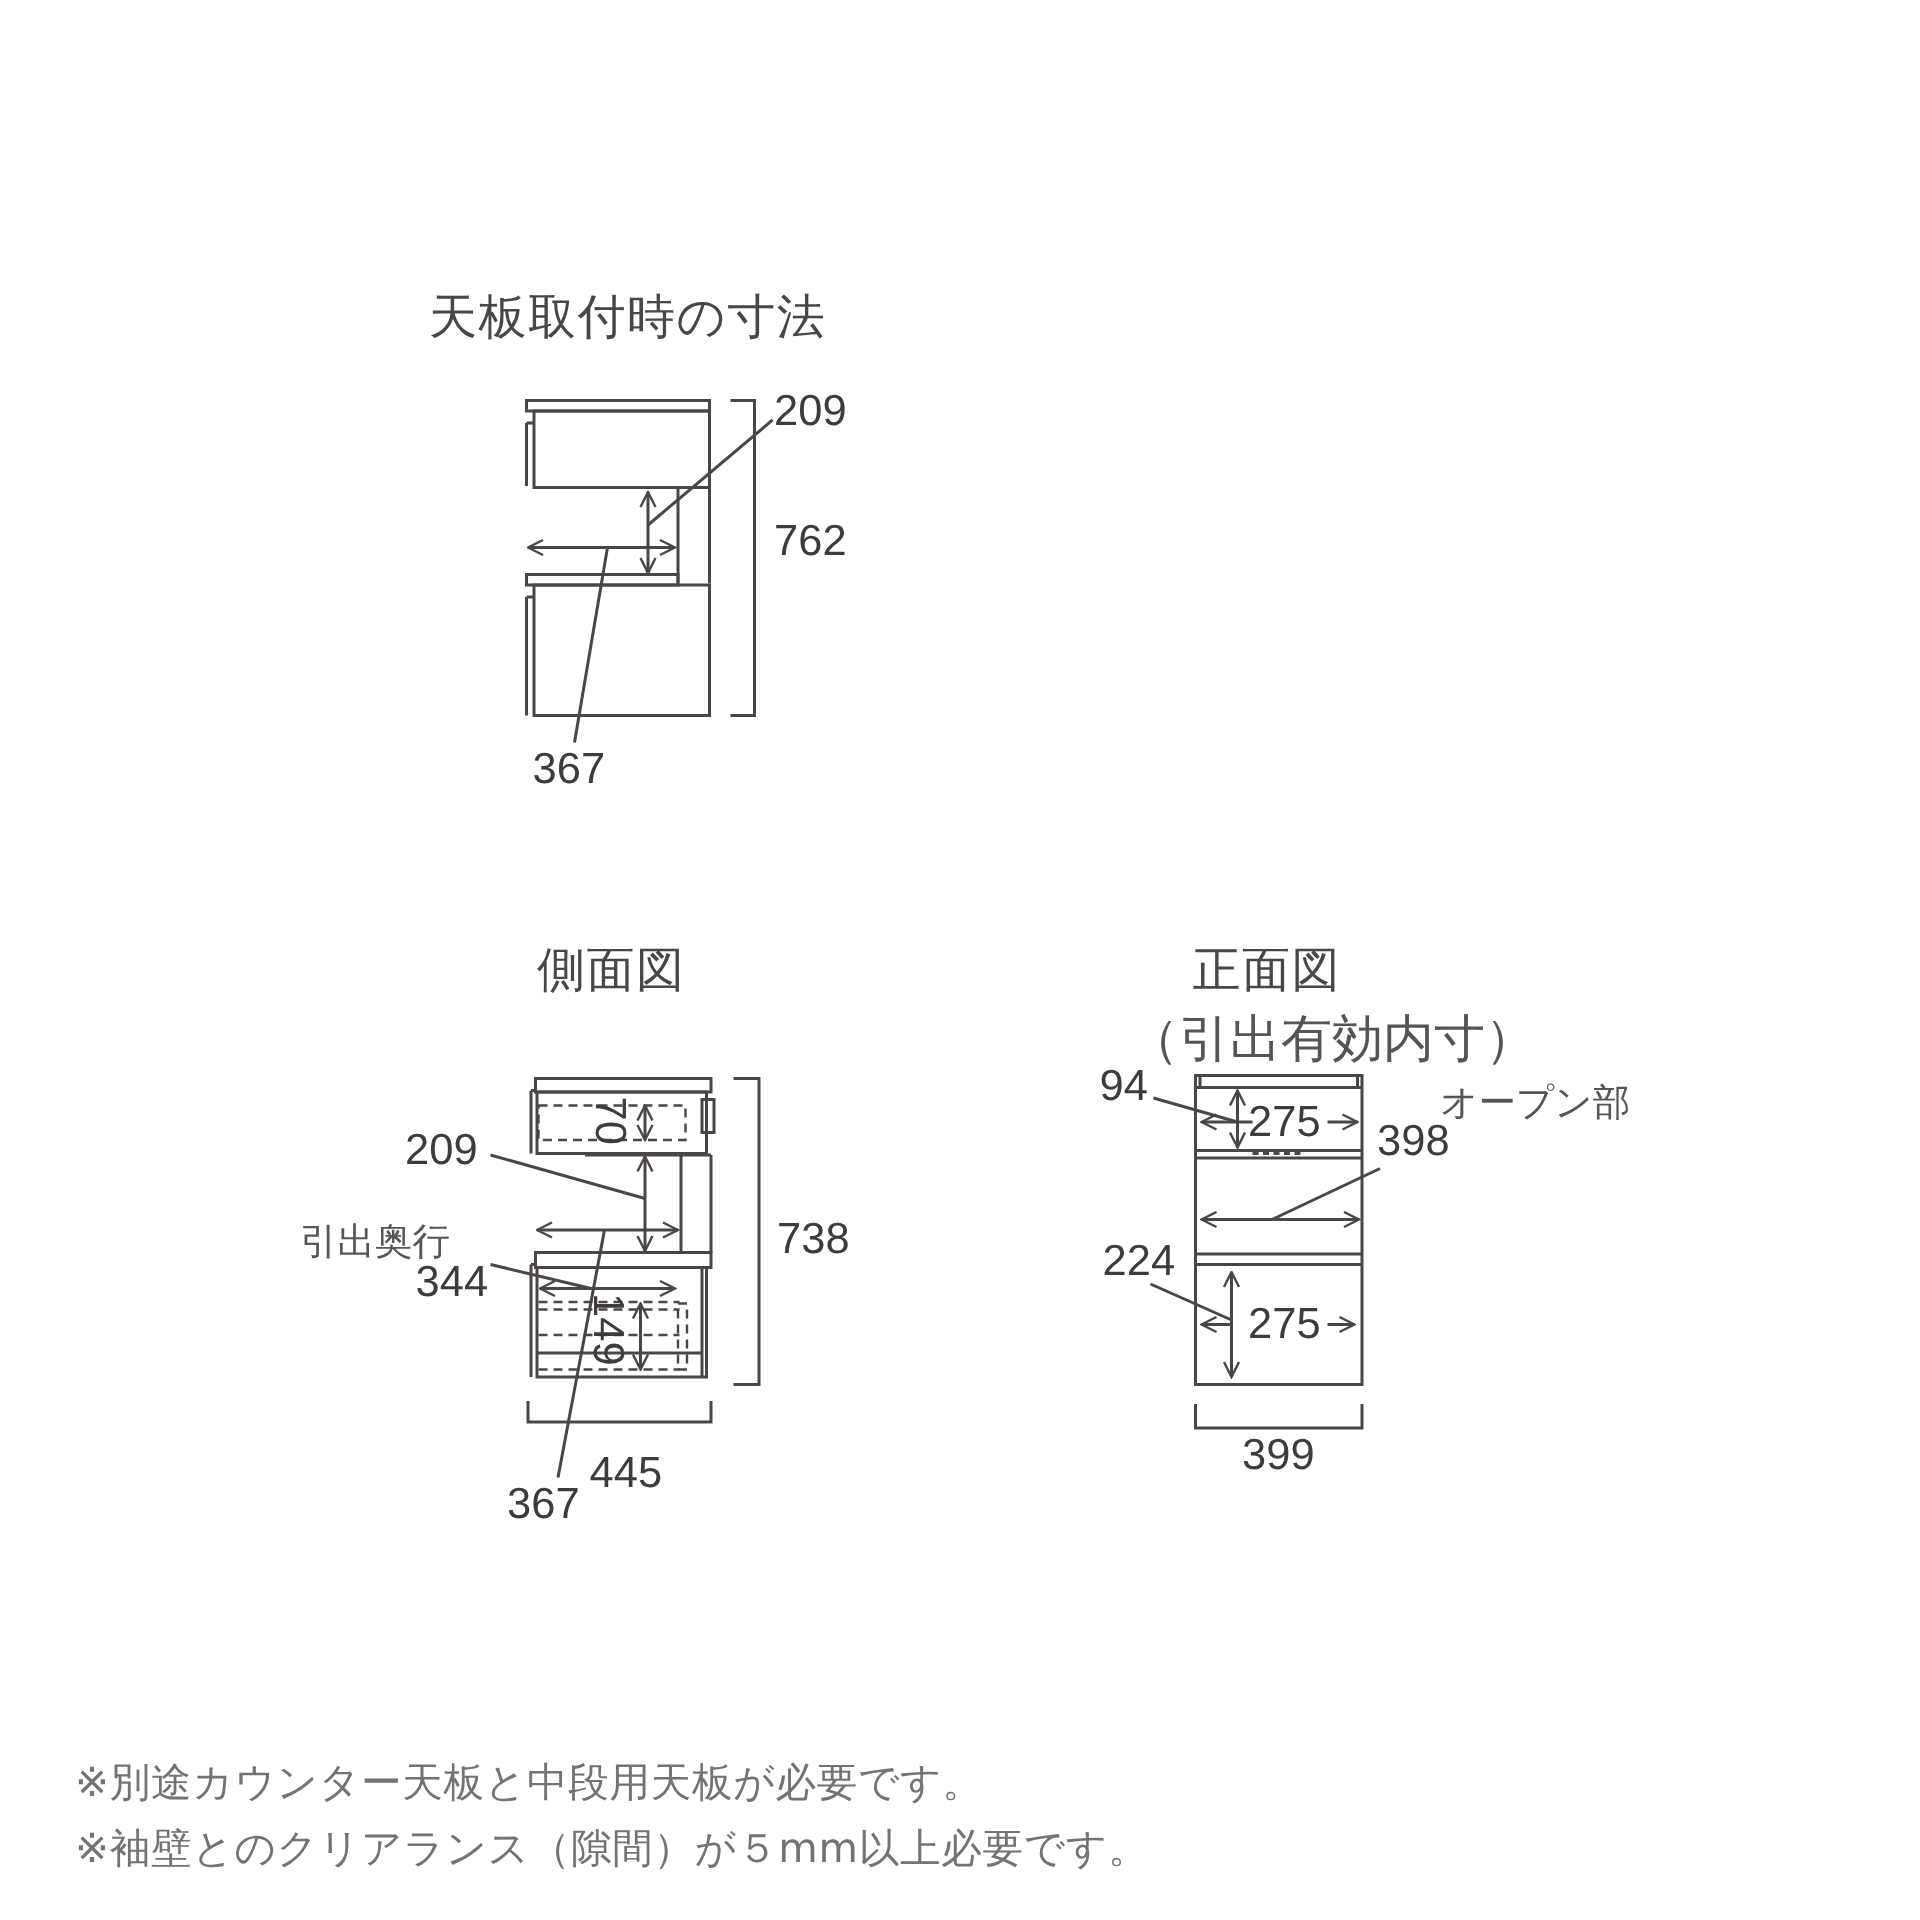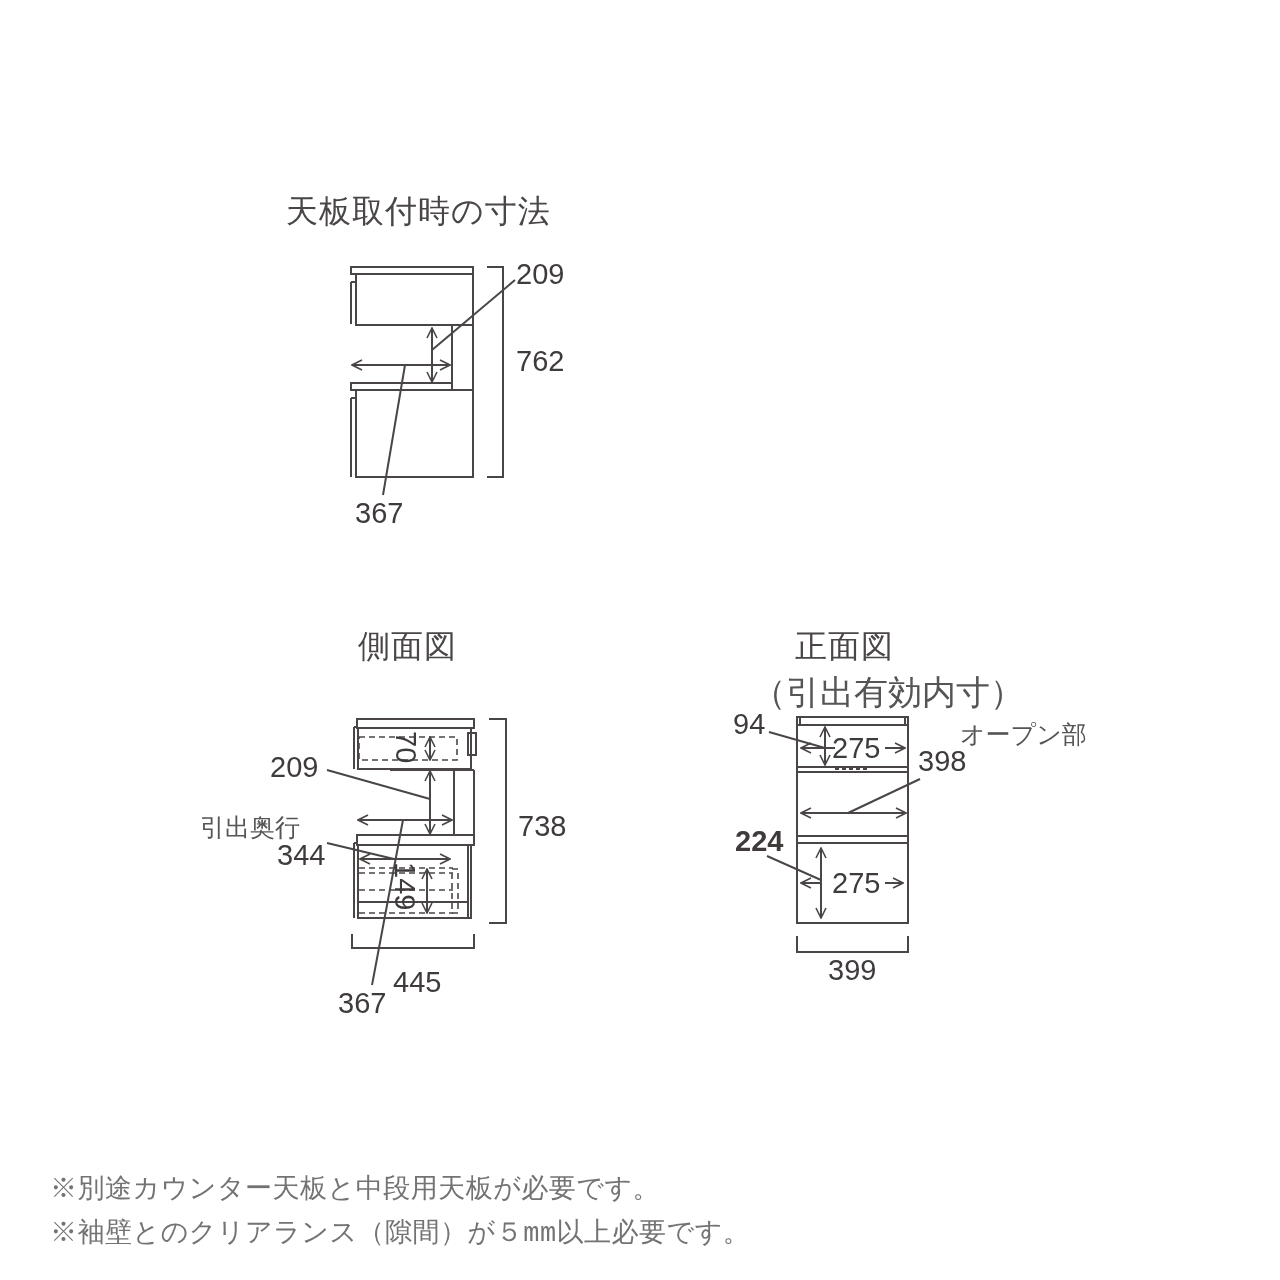--- a/index.html
+++ b/index.html
@@ -1,18 +1,18 @@
 <!DOCTYPE html>
 <html><head>
   <meta charset="utf-8">
   <style>
     html, body { margin:0; padding:0; background:#ffffff; }
     body { width:1280px; height:1280px; position:relative; overflow:hidden;
            font-family:"DejaVu Sans","Liberation Sans",sans-serif; color:#4a4646; }
-    .abs { position:absolute; white-space:nowrap;font-family:Liberation Mono, monospace; }
+    .abs { position:absolute; white-space:nowrap; }
     .title { font-size:32px; letter-spacing:1px; }
     .sub { font-size:34px; color:#555; }
     .num { font-size:29px; font-family:"Liberation Sans","DejaVu Sans",sans-serif; color:#3f3b3b; }
     .label { font-size:25px; color:#555; }
     .note { font-size:27px; color:#737373; letter-spacing:0.5px; }
     svg.draw { position:absolute; left:0; top:0; }
     svg.draw * { vector-effect:non-scaling-stroke; }
   </style>
 </head>
 <body>
@@ -109,18 +109,18 @@
 <div class="abs num" style="left:421px;top:862px;transform:rotate(90deg);transform-origin:left top;">149</div>
 <div class="abs num" style="left:393px;top:950px;margin-top:16px;">445</div>
 <div class="abs num" style="left:338px;top:987px;">367</div>
 
 <div class="abs title" style="left:795px;top:625px;">正面図</div>
 <div class="abs sub" style="left:752px;top:670px;">（引出有効内寸）</div>
 <div class="abs num" style="left:733px;top:708px;">94</div>
 <div class="abs num" style="left:832px;top:732px;">275</div>
 <div class="abs label" style="left:920px;top:718px;margin-left:40px;">オープン部</div>
 <div class="abs num" style="left:918px;top:745px;">398</div>
-<div class="abs num" style="left:735px;top:825px;font-weight:bold;">224</div>
+<div class="abs num" style="left:735px;top:825px;">224</div>
 <div class="abs num" style="left:832px;top:867px;">275</div>
 <div class="abs num" style="left:828px;top:954px;">399</div>
 
 <div class="abs note" style="left:50px;top:1170px;">※別途カウンター天板と中段用天板が必要です。</div>
 <div class="abs note" style="left:50px;top:1214px;">※袖壁とのクリアランス（隙間）が５mm以上必要です。</div>
 
 </body></html>

